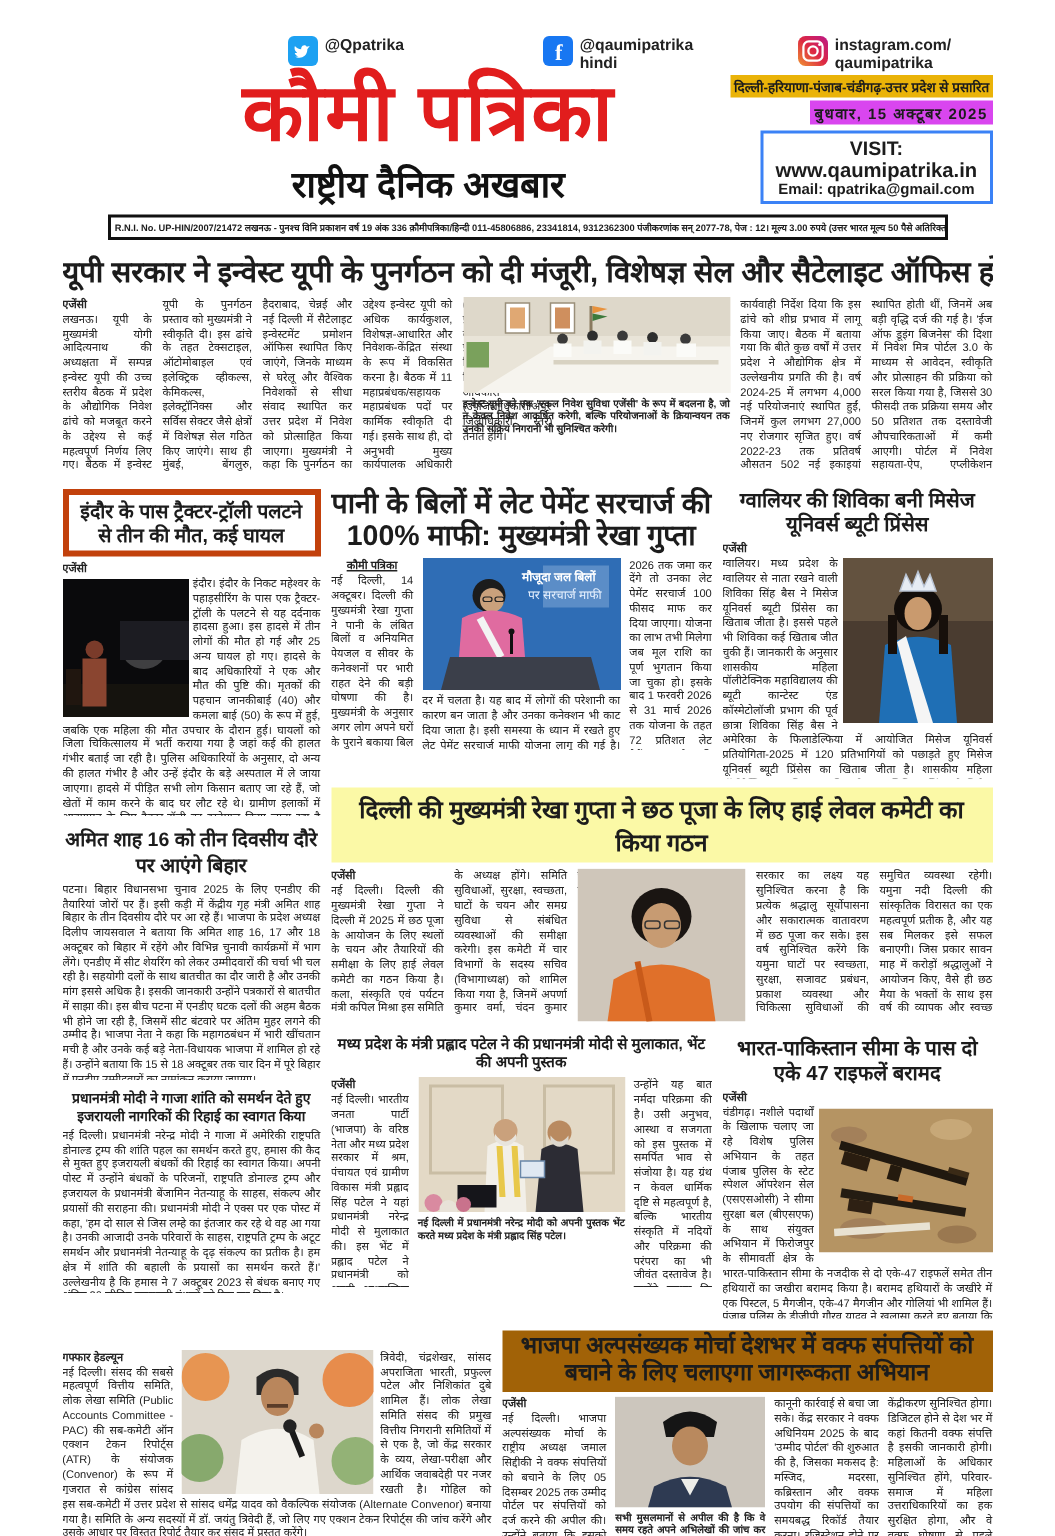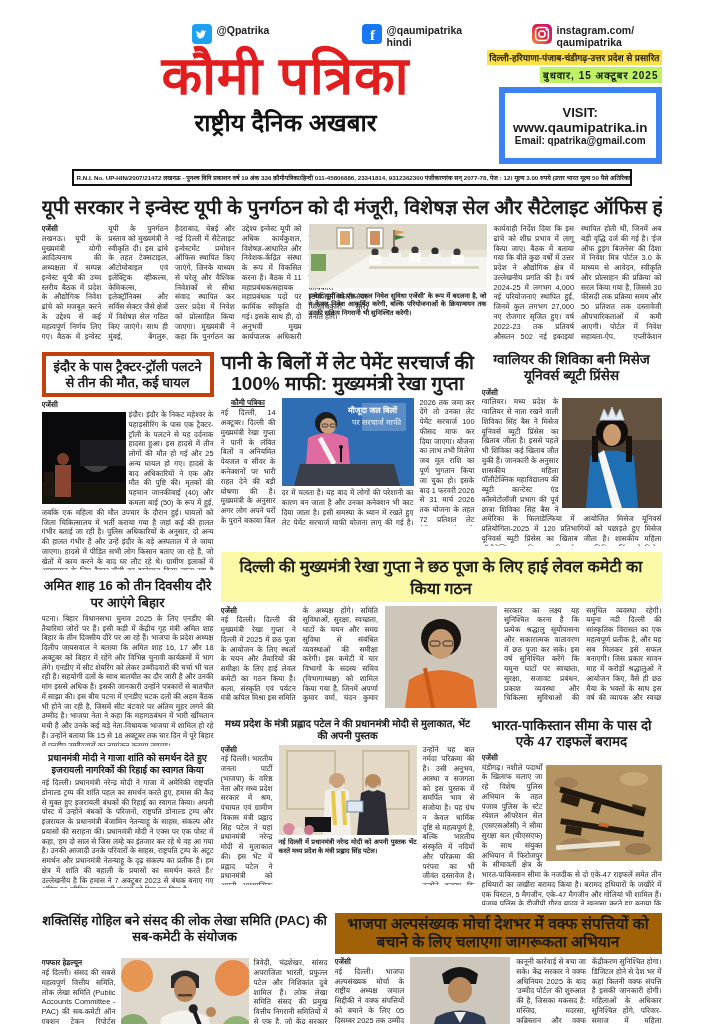--- a/index.html
+++ b/index.html
@@ -12,23 +12,23 @@
   .social-row{display:flex;gap:52px;margin:24px 0 0 150px;align-items:flex-start;}
   .social-item{display:flex;gap:5px;align-items:flex-start;width:118px;}
   .social-item svg{flex:none;}
   .social-handle{font-weight:bold;font-size:10.5px;line-height:1.15;color:#222;}
   .mast-row{display:flex;margin-top:0px;}
   .mast-left{width:100px;flex:none;}
   .mast-center{flex:1;text-align:center;}
   .masthead{font-size:53px;line-height:.98;font-weight:800;color:#e11d1d;letter-spacing:1px;margin-top:2px;}
   .tagline{font-size:24px;font-weight:700;color:#111;margin-top:3px;}
   .mast-right{width:232px;flex:none;display:flex;flex-direction:column;align-items:flex-end;gap:2px;margin-top:2px;}
-  .region-line{background:#fde047;font-size:9px;font-weight:700;padding:1px 2px;}
-  .date-line{background:#bef264;font-size:10px;font-weight:700;padding:1px 3px;letter-spacing:1px;}
-  .visit-box{border:6px solid #3b82f6;padding:12px 8px;text-align:center;margin-top:2px;}
+  .region-line{background:#eab308;font-size:9px;font-weight:700;padding:1px 2px;}
+  .date-line{background:#d946ef;font-size:10px;font-weight:700;padding:1px 3px;letter-spacing:1px;}
+  .visit-box{border:2px solid #3b82f6;padding:2px 8px;text-align:center;margin-top:2px;}
   .visit-label{font-size:13px;font-weight:800;}
   .visit-site{font-size:13.5px;font-weight:800;}
   .visit-email{font-size:10px;font-weight:700;}
   .rni-bar{border:2px solid #111;margin:5px 30px 0;font-size:6.2px;font-weight:600;
            text-align:center;padding:2px 3px;white-space:nowrap;overflow:hidden;}
   
   .lead-hl{font-size:19.5px;font-weight:800;text-align:center;margin:7px 0 4px;white-space:nowrap;overflow:hidden;}
   .lead-body{display:flex;gap:7px;height:122px;overflow:hidden;}
   .lead-left{flex:1;min-width:0;column-count:4;column-gap:7px;}
   .lead-figwrap{width:178px;flex:none;}
@@ -347,21 +347,20 @@
             <span>चंडीगढ़। नशीले पदार्थों के खिलाफ चलाए जा रहे विशेष पुलिस अभियान के तहत पंजाब पुलिस के स्टेट स्पेशल ऑपरेशन सेल (एसएसओसी) ने सीमा सुरक्षा बल (बीएसएफ) के साथ संयुक्त अभियान में फिरोजपुर के सीमावर्ती क्षेत्र के भारत-पाकिस्तान सीमा के नजदीक से दो एके-47 राइफलें समेत तीन हथियारों का जखीरा बरामद किया है। बरामद हथियारों के जखीरे में एक पिस्टल, 5 मैगजीन, एके-47 मैगजीन और गोलियां भी शामिल हैं। पंजाब पुलिस के डीजीपी गौरव यादव ने खुलासा करते हुए बताया कि जांच से यह नजर आता है कि ये हथियार पाकिस्तान से आए थे। उन्होंने कहा कि तस्करों की पहचान करने और इस कनेक्शन के पीछे के नेटवर्क का खुलासा करने के लिए आगे की जांच जारी है ताकि पूरी चेन का पर्दाफाश किया जा सके। एसएसओसी अमृतसर के सुखमिंदर मान ने जानकारी दी कि बीएसएफ अभियानियों को खेमकरण सेक्टर के पास भारत-पाकिस्तान सीमा पर गांव महावीरपुर के पास सीमा पार से हथियारों की एक खेप आने संबंधी पुख्ता सूचना मिली थी। इस पर त्वरित कार्रवाई करते हुए एसएसओसी ने बीएसएफ के साथ समन्वय कर महावीरपुर क्षेत्र में तलाशी अभियान चलाया, जिसके दौरान हथियारों का जखीरा बरामद किया गया।</span>
           </div>
         </div>
       </div>
 
     </div>
   </div>
 
   <div class="bottom-grid">
     <div class="gohil">
-      <div class="gohil-hl">शक्तिसिंह गोहिल बने संसद की लोक लेखा समिति (PAC) की सब-कमेटी के संयोजक</div>
       <div class="gohil-content bodytext">
         <div class="gohil-c">
           <span class="byline">गफ्फार हेडल्यून</span>
           <span>नई दिल्ली। संसद की सबसे महत्वपूर्ण वित्तीय समिति, लोक लेखा समिति (Public Accounts Committee - PAC) की सब-कमेटी ऑन एक्शन टेकन रिपोर्ट्स (ATR) के संयोजक (Convenor) के रूप में गुजरात से कांग्रेस सांसद शक्तिसिंह गोहिल की नियुक्ति की गई। यह समिति भारत सरकार के विभिन्न मंत्रालयों एवं विभागों द्वारा नियंत्रक एवं महालेखा परीक्षक (CAG) की ऑडिट रिपोर्टों पर की गई कार्रवाई की समीक्षा करेगी।</span>
         </div>
         <div class="gohil-fig">
           <svg width="128" height="96" viewBox="0 0 128 96">
             <rect width="128" height="96" fill="#ddd7cc"></rect>
             <circle cx="16" cy="18" r="16" fill="#e98a3c" opacity=".85"></circle>
               <circle cx="112" cy="20" r="18" fill="#e97f35" opacity=".85"></circle>

